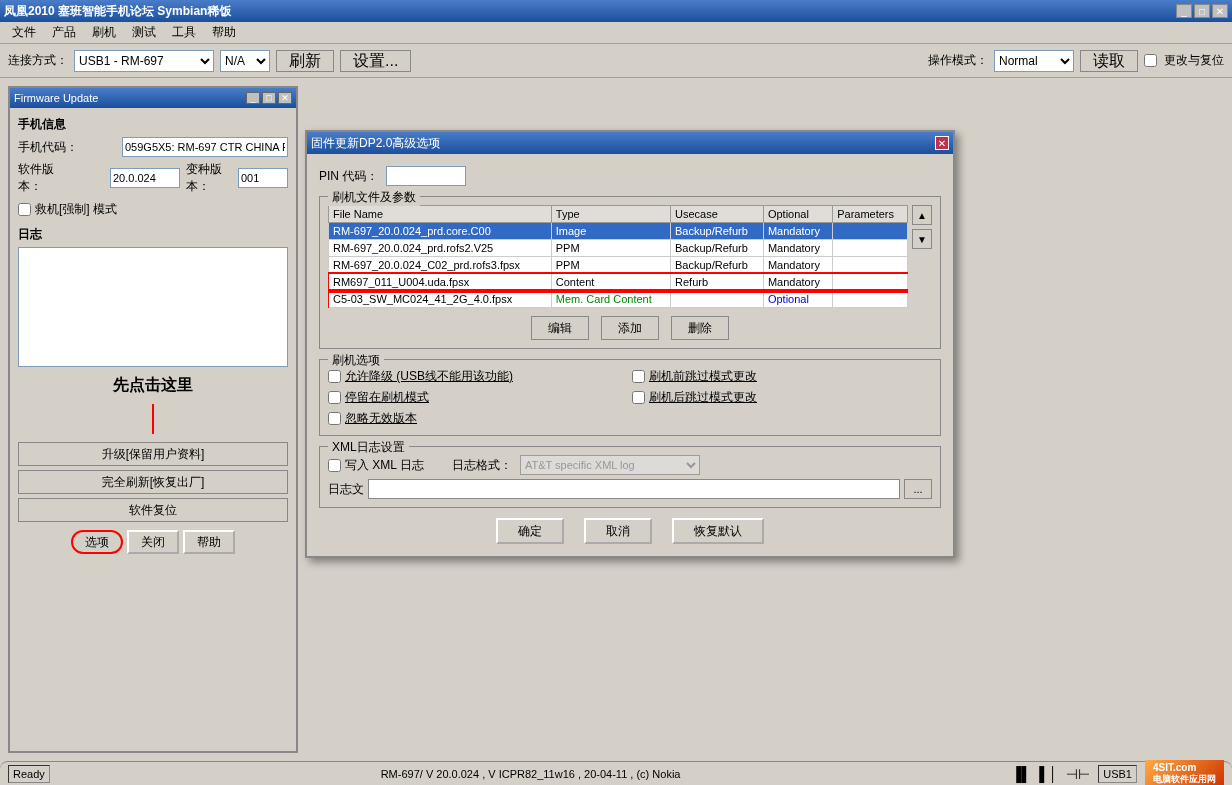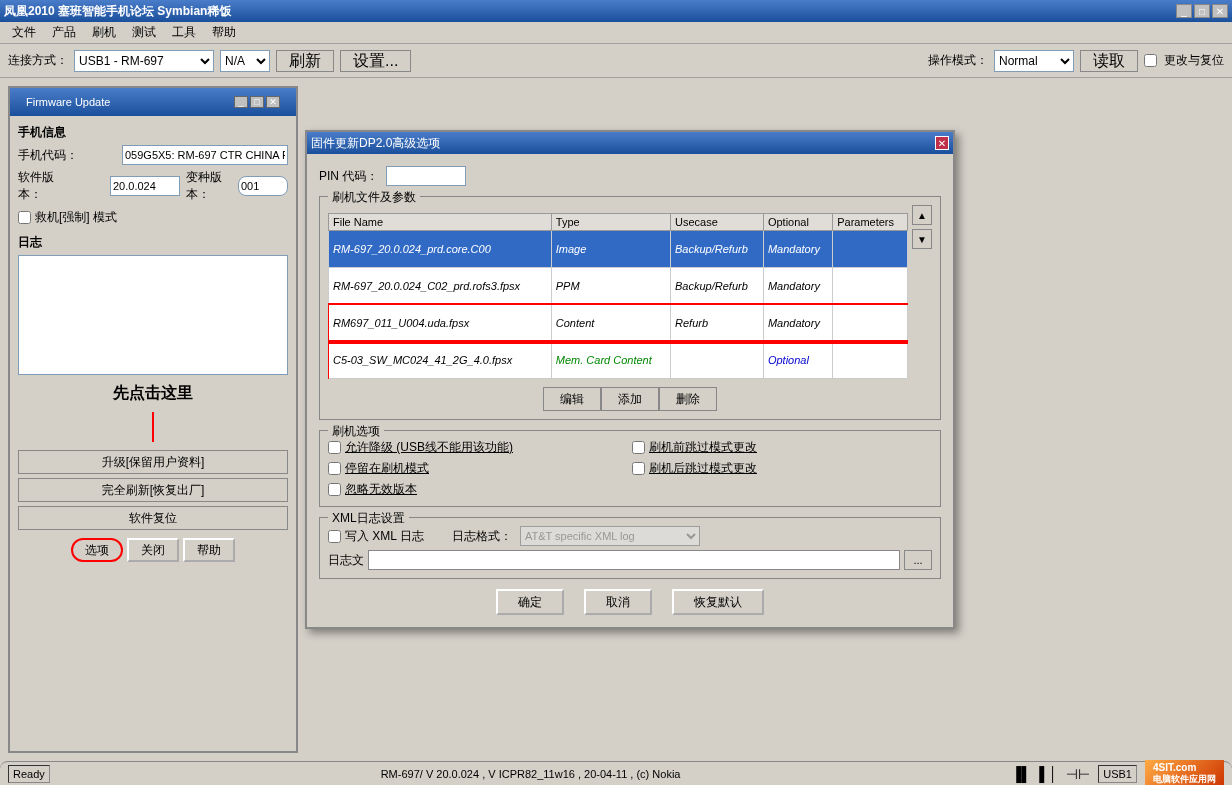--- a/index.html
+++ b/index.html
@@ -99,25 +99,25 @@
     .fw-window {
       width: 290px;
       border: 2px solid #888;
       background: #d4d0c8;
       margin: 8px;
       flex-shrink: 0;
     }
     .fw-title-bar {
       background: linear-gradient(to bottom, #4a7dc9, #1a4f9c);
       color: white;
-      height: 28px;
+      height: 20px;
       display: flex;
       align-items: center;
       justify-content: space-between;
-      padding: 0 16px;
+      padding: 0 4px;
       font-size: 11px;
     }
     .fw-title-btns { display: flex; gap: 2px; }
     .fw-btn { width: 14px; height: 12px; background: #c0c0c0; border: 1px solid #666; font-size: 9px; display: flex; align-items: center; justify-content: center; cursor: pointer; }
 
     .fw-content { padding: 8px; }
     .section-title { font-size: 12px; font-weight: bold; margin-bottom: 4px; }
     .info-row { display: flex; align-items: center; margin-bottom: 4px; }
     .info-label { font-size: 12px; width: 60px; }
     .info-input {
@@ -227,55 +227,53 @@
       background: #d4d0c8;
       padding: 0 4px;
       font-size: 12px;
     }
 
     
     .file-table {
       width: 100%;
       border-collapse: collapse;
       font-size: 11px;
-      margin-top: 8px;
     }
     .file-table th {
       background: #e0ddd8;
       border: 1px solid #999;
       padding: 2px 4px;
       text-align: left;
       font-weight: normal;
     }
     .file-table td {
       border: 1px solid #ccc;
-      padding: 12px 4px;
+      padding: 2px 4px;
       white-space: nowrap;
-      font-style: italic;
     }
     .row-blue { background: #316ac5; color: white; }
 
     .scroll-arrows {
       display: flex;
       flex-direction: column;
       gap: 4px;
       margin-left: 4px;
     }
     .scroll-arrow-btn {
       width: 20px; height: 20px;
       background: #d4d0c8;
       border: 1px solid #888;
       display: flex; align-items: center; justify-content: center;
       cursor: pointer;
       font-size: 10px;
     }
 
     .file-table-container { display: flex; align-items: flex-start; }
 
-    .edit-buttons { display: flex; justify-content: center; margin-top: 8px; align-items: center; }
+    .edit-buttons { display: flex; justify-content: center; gap: 12px; margin-top: 8px; align-items: center; }
     .edit-btn {
       height: 24px;
       padding: 0 16px;
       font-size: 12px;
       background: #d4d0c8;
       border: 1px solid #888;
       cursor: pointer;
     }
     .option-grid {
       display: grid;
@@ -391,21 +389,21 @@
     <div class="fw-content">
       <div class="section-title">手机信息</div>
       <div class="info-row">
         <span class="info-label">手机代码：</span>
         <input class="info-input" type="text" value="059G5X5: RM-697 CTR CHINA PRC II" readonly="" style="">
       </div>
       <div class="info-row">
         <span class="info-label">软件版本：</span>
         <input class="info-input" type="text" value="20.0.024" readonly="" style="width: 70px; flex: 0 0 auto;">
         <span style="margin-left:6px; font-size:12px;">变种版本：</span>
-        <input class="info-input-sm" type="text" value="001" readonly="" style="margin-left: 4px; border-radius: 8px;">
+        <input class="info-input-sm" type="text" value="001" readonly="" style="margin-left: 4px;">
       </div>
       <div class="rescue-cb">
         <input type="checkbox" style="">
         <span>救机[强制] 模式</span>
       </div>
 
       <div class="log-section">
         <div class="section-title">日志</div>
         <div class="log-area"></div>
       </div>
@@ -453,20 +451,27 @@
                   <th>Type</th>
                   <th>Usecase</th>
                   <th>Optional</th>
                   <th>Parameters</th>
                 </tr>
               </thead>
               <tbody id="file-table-body">
               <tr class="row-blue">
                     <td>RM-697_20.0.024_prd.core.C00</td>
                     <td>Image</td>
+                    <td>Backup/Refurb</td>
+                    <td>Mandatory</td>
+                    <td></td>
+                  </tr>
+                  <tr style="background: white;">
+                    <td>RM-697_20.0.024_prd.rofs2.V25</td>
+                    <td>PPM</td>
                     <td>Backup/Refurb</td>
                     <td>Mandatory</td>
                     <td></td>
                   </tr>
                   <tr style="background: white;">
                     <td>RM-697_20.0.024_C02_prd.rofs3.fpsx</td>
                     <td>PPM</td>
                     <td>Backup/Refurb</td>
                     <td>Mandatory</td>
                     <td></td>

